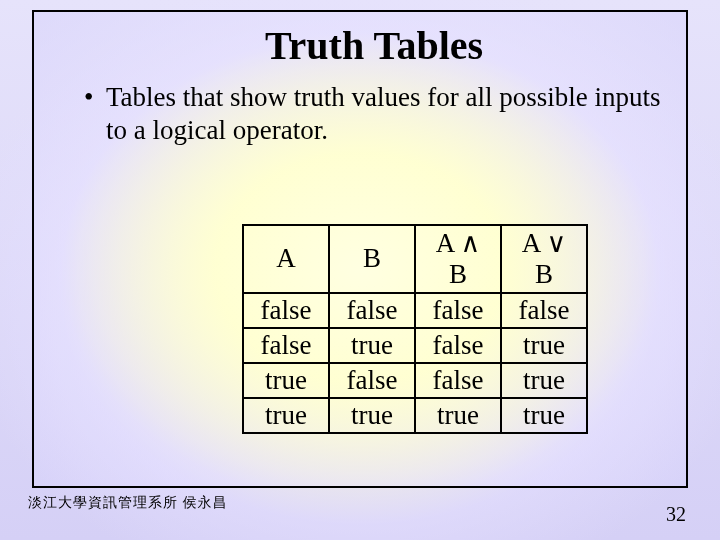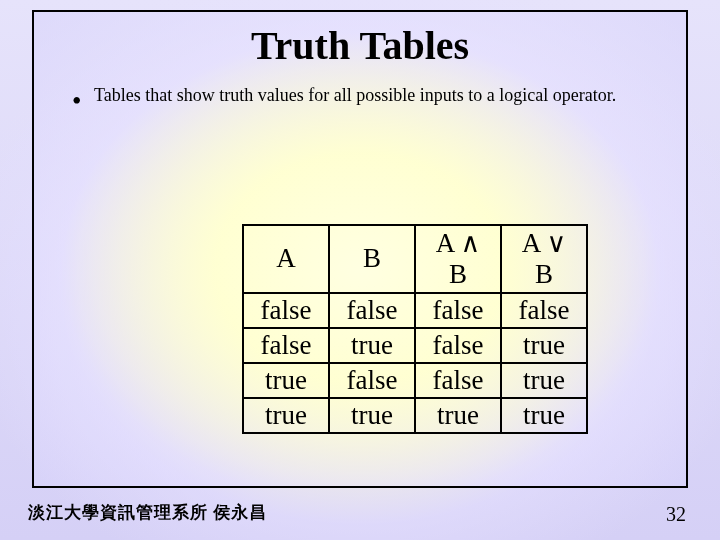--- a/index.html
+++ b/index.html
@@ -30,32 +30,33 @@
     right: 32px;
     top: 10px;
     bottom: 52px;
     border: 2px solid #000;
     background:
       radial-gradient(ellipse 480px 380px at 50% 54%,
         rgba(255,255,225,1.0) 0%,
         rgba(255,255,210,0.95) 30%,
         rgba(230,225,255,0.5) 62%,
         rgba(210,205,250,0.45) 100%);
+    padding-left: 28px;
   }
   .title {
     text-align: center;
     font-weight: bold;
     font-size: 40px;
     margin: 10px 0 12px 0;
   }
   .bullets {
     list-style: none;
-    margin: 16px;
+    margin: 0;
     padding: 0 14px 0 22px;
-    font-size: 18px;
+    font-size: 27px;
     line-height: 1.22;
   }
   .bullets li {
     position: relative;
     padding-left: 22px;
     margin-bottom: 2px;
   }
   .bullets li::before {
     content: "•";
     position: absolute;
@@ -82,25 +83,24 @@
   }
   table.truth th {
     height: 64px;
   }
   table.truth .two-line span {
     display: block;
   }
   .footer-credit {
     position: absolute;
     left: 28px;
-    bottom: 16px;
+    bottom: 28px;
     font-family: "DFKai-SB","KaiTi","BiauKai","STKaiti",serif;
-    font-size: 17px;
+    font-size: 14px;
     letter-spacing: 1px;
-    font-weight: bold;
   }
   .slide-number {
     position: absolute;
     right: 34px;
     bottom: 14px;
     font-size: 20px;
   }
 </style>
 </head>
 <body>

